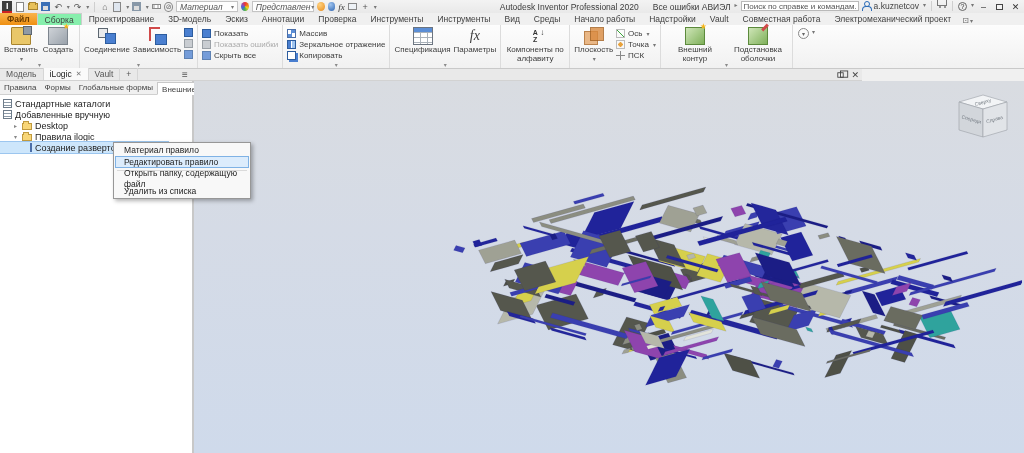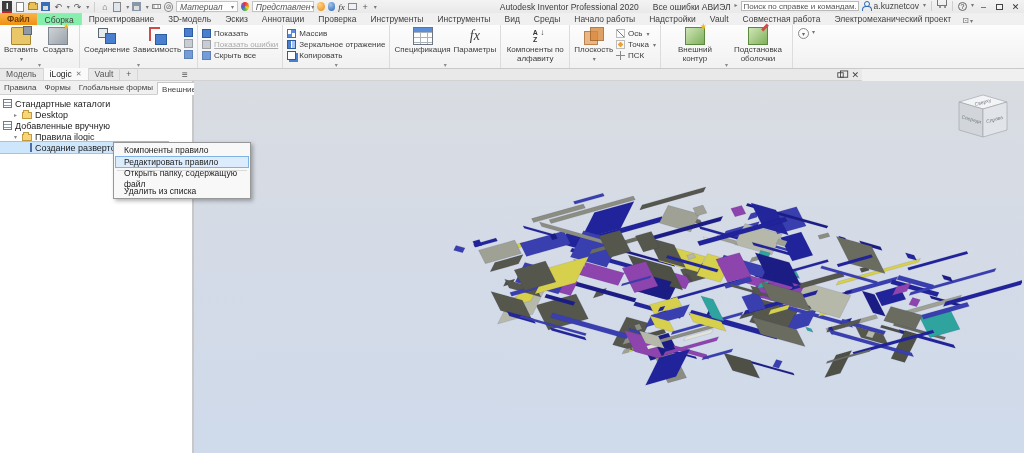--- a/index.html
+++ b/index.html
@@ -45,21 +45,21 @@
   .rtab-icon{margin-left:4px;font-size:8px;color:#666;}
 
   
   #ribbon{position:absolute;left:0;top:25px;width:1024px;height:44px;background:linear-gradient(#fdfdfd,#f1f1f1);border-bottom:1px solid #c9c9c9;display:flex;font-size:8px;color:#3c3c3c;}
   .rgroup{position:relative;border-right:1px solid #dcdcdc;display:flex;align-items:flex-start;padding:2px 4px 6px 4px;gap:3px;}
   .flyout{position:absolute;bottom:0;left:50%;transform:translateX(-50%);font-size:6px;color:#8a8a8a;line-height:6px;}
   .bigbtn{display:flex;flex-direction:column;align-items:center;max-width:60px;min-width:34px;text-align:center;gap:1px;line-height:1.1;}
   .bic{width:20px;height:18px;position:relative;flex:0 0 auto;}
   .srcol{display:flex;flex-direction:column;justify-content:flex-start;gap:1px;padding-top:1px;}
   .srow{display:flex;align-items:center;gap:3px;white-space:nowrap;height:10px;}
-  .srow.dis{color:#ababab;text-decoration:underline;}
+  .srow.dis{color:#ababab;}
   .sic{width:9px;height:9px;flex:0 0 auto;}
   .sicol{display:flex;flex-direction:column;gap:2px;padding-top:1px;}
   .msq{width:9px;height:9px;}
   
   .bic-insert{background:#e9c769;border:1px solid #a8842e;border-radius:1px;}
   .bic-insert::after{content:"";position:absolute;right:-2px;top:-2px;width:7px;height:7px;background:#8f9aa6;border:1px solid #5c6670;}
   .bic-create{background:linear-gradient(135deg,#cfd3d8,#9aa2ab);border:1px solid #7d858e;}
   .bic-create::after{content:"★";position:absolute;right:-3px;top:-5px;color:#f4b41a;font-size:8px;}
   .bic-joint{background:transparent;}
   .bic-joint::before{content:"";position:absolute;left:1px;top:1px;width:8px;height:8px;border:1px solid #5c6670;background:#e8eaec;}
@@ -379,28 +379,28 @@
         <div class="stab">Правила</div>
         <div class="stab">Формы</div>
         <div class="stab">Глобальные формы</div>
         <div class="stab active">Внешние правила</div>
       </div>
       <div id="tree">
         <div class="trow">
           <span class="t-lib"></span>
           <span>Стандартные каталоги</span>
         </div>
+        <div class="trow">
+          <span class="t-lib"></span>
+          <span>Добавленные вручную</span>
+        </div>
         <div class="trow ind1">
           <span class="exp">▸</span>
           <span class="t-folder"></span>
           <span>Desktop</span>
-        </div>
-        <div class="trow">
-          <span class="t-lib"></span>
-          <span>Добавленные вручную</span>
         </div>
         <div class="trow ind1">
           <span class="exp">▾</span>
           <span class="t-folder"></span>
           <span>Правила ilogic</span>
         </div>
         <div class="trow ind2 selected">
           <span class="t-rule"></span>
           <span>Создание разверток листовых деталей</span>
         </div>
@@ -603,21 +603,21 @@
         <polygon points="31,18 55,11 55,39 31,46" fill="#e1e4e8" fill-opacity="1" stroke="#9aa0a6" stroke-width="0.6"></polygon>
         <text id="vc-top" x="31" y="13" font-size="5" fill="#7a8088" text-anchor="middle" transform="rotate(-16 31 12)">Сверху</text>
         <text id="vc-front" x="19" y="30" font-size="5" fill="#7a8088" text-anchor="middle" transform="rotate(16 19 30)">Спереди</text>
         <text id="vc-right" x="43" y="30" font-size="5" fill="#7a8088" text-anchor="middle" transform="rotate(-16 43 30)">Справа</text>
       </svg>
     </div>
   </div>
 
   <div id="context-menu">
     <div class="mi">
-        <span>Компоненты правило</span>
+        <span>Материал правило</span>
       </div>
     <div class="mi hl">
         <span>Редактировать правило</span>
       </div>
     <div class="msep"></div>
     <div class="mi">
         <span>Открыть папку, содержащую файл</span>
       </div>
     <div class="mi">
         <span>Удалить из списка</span>

